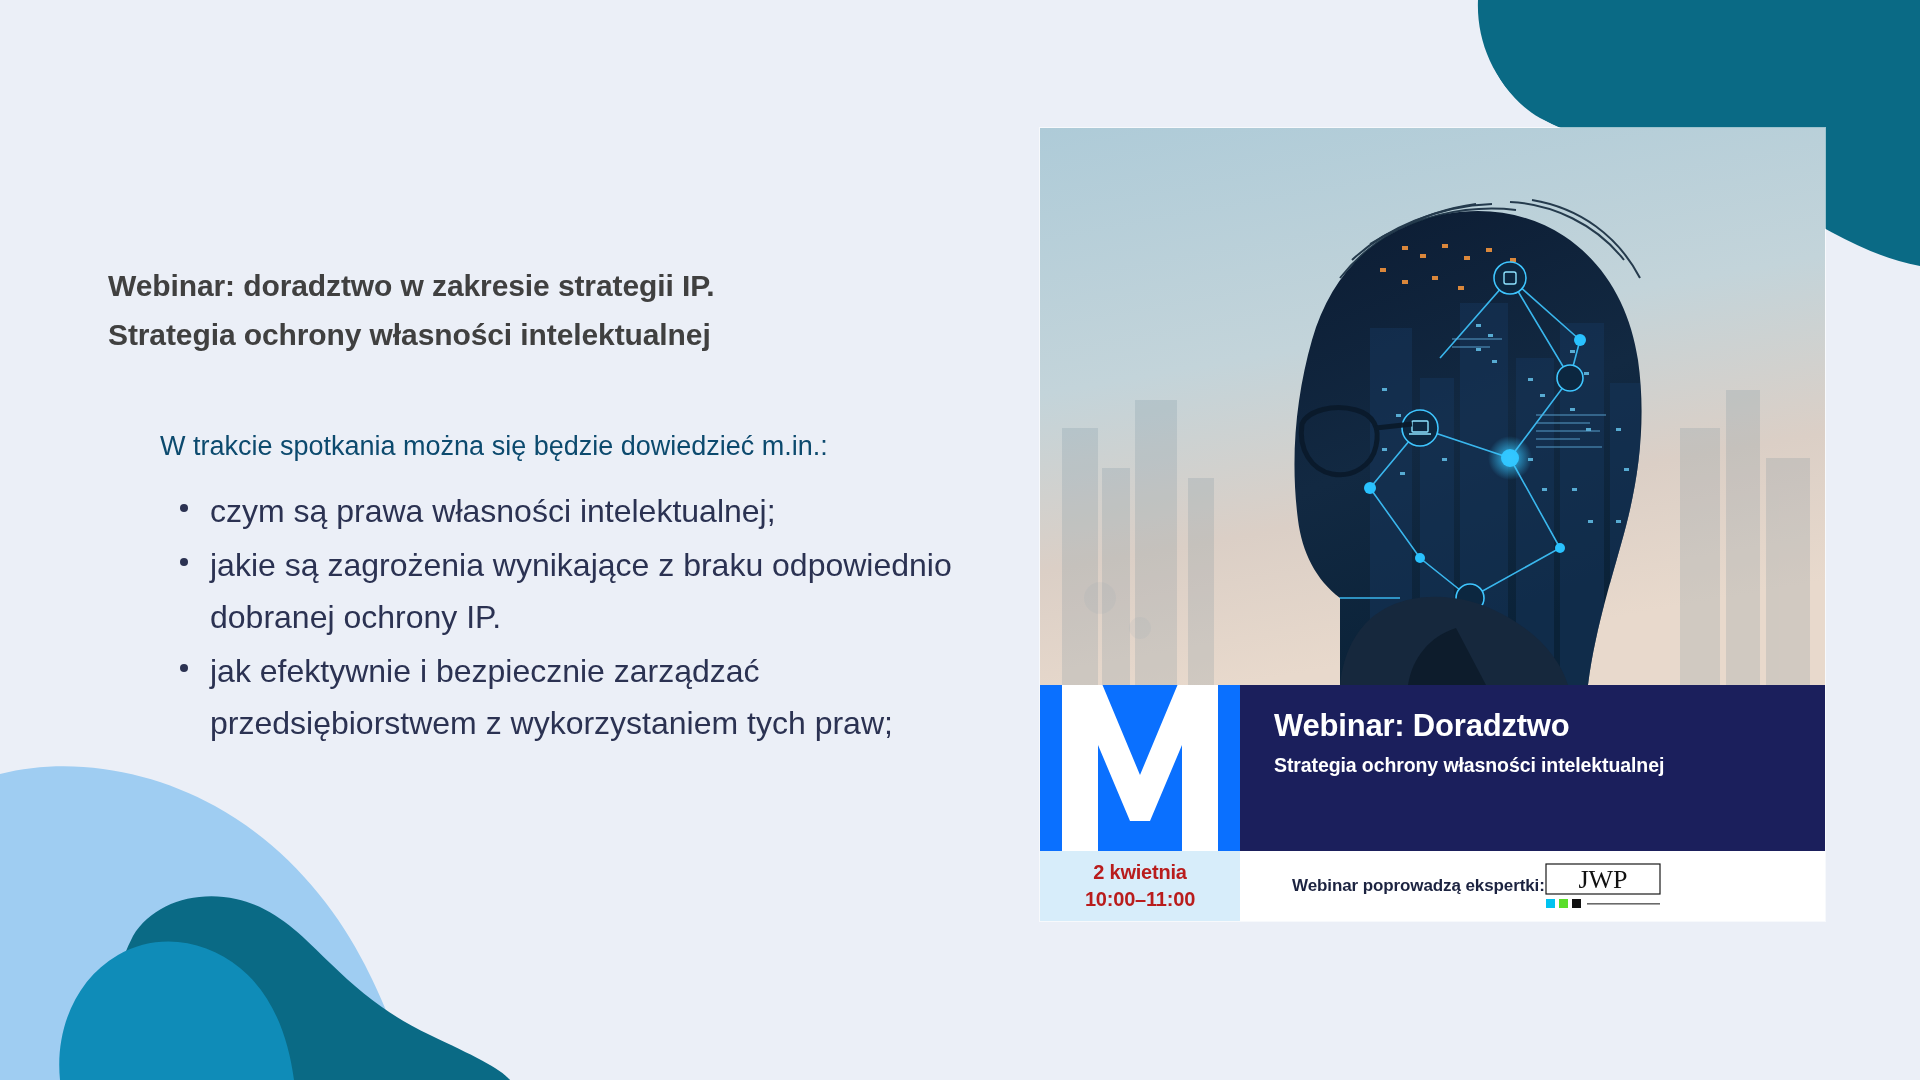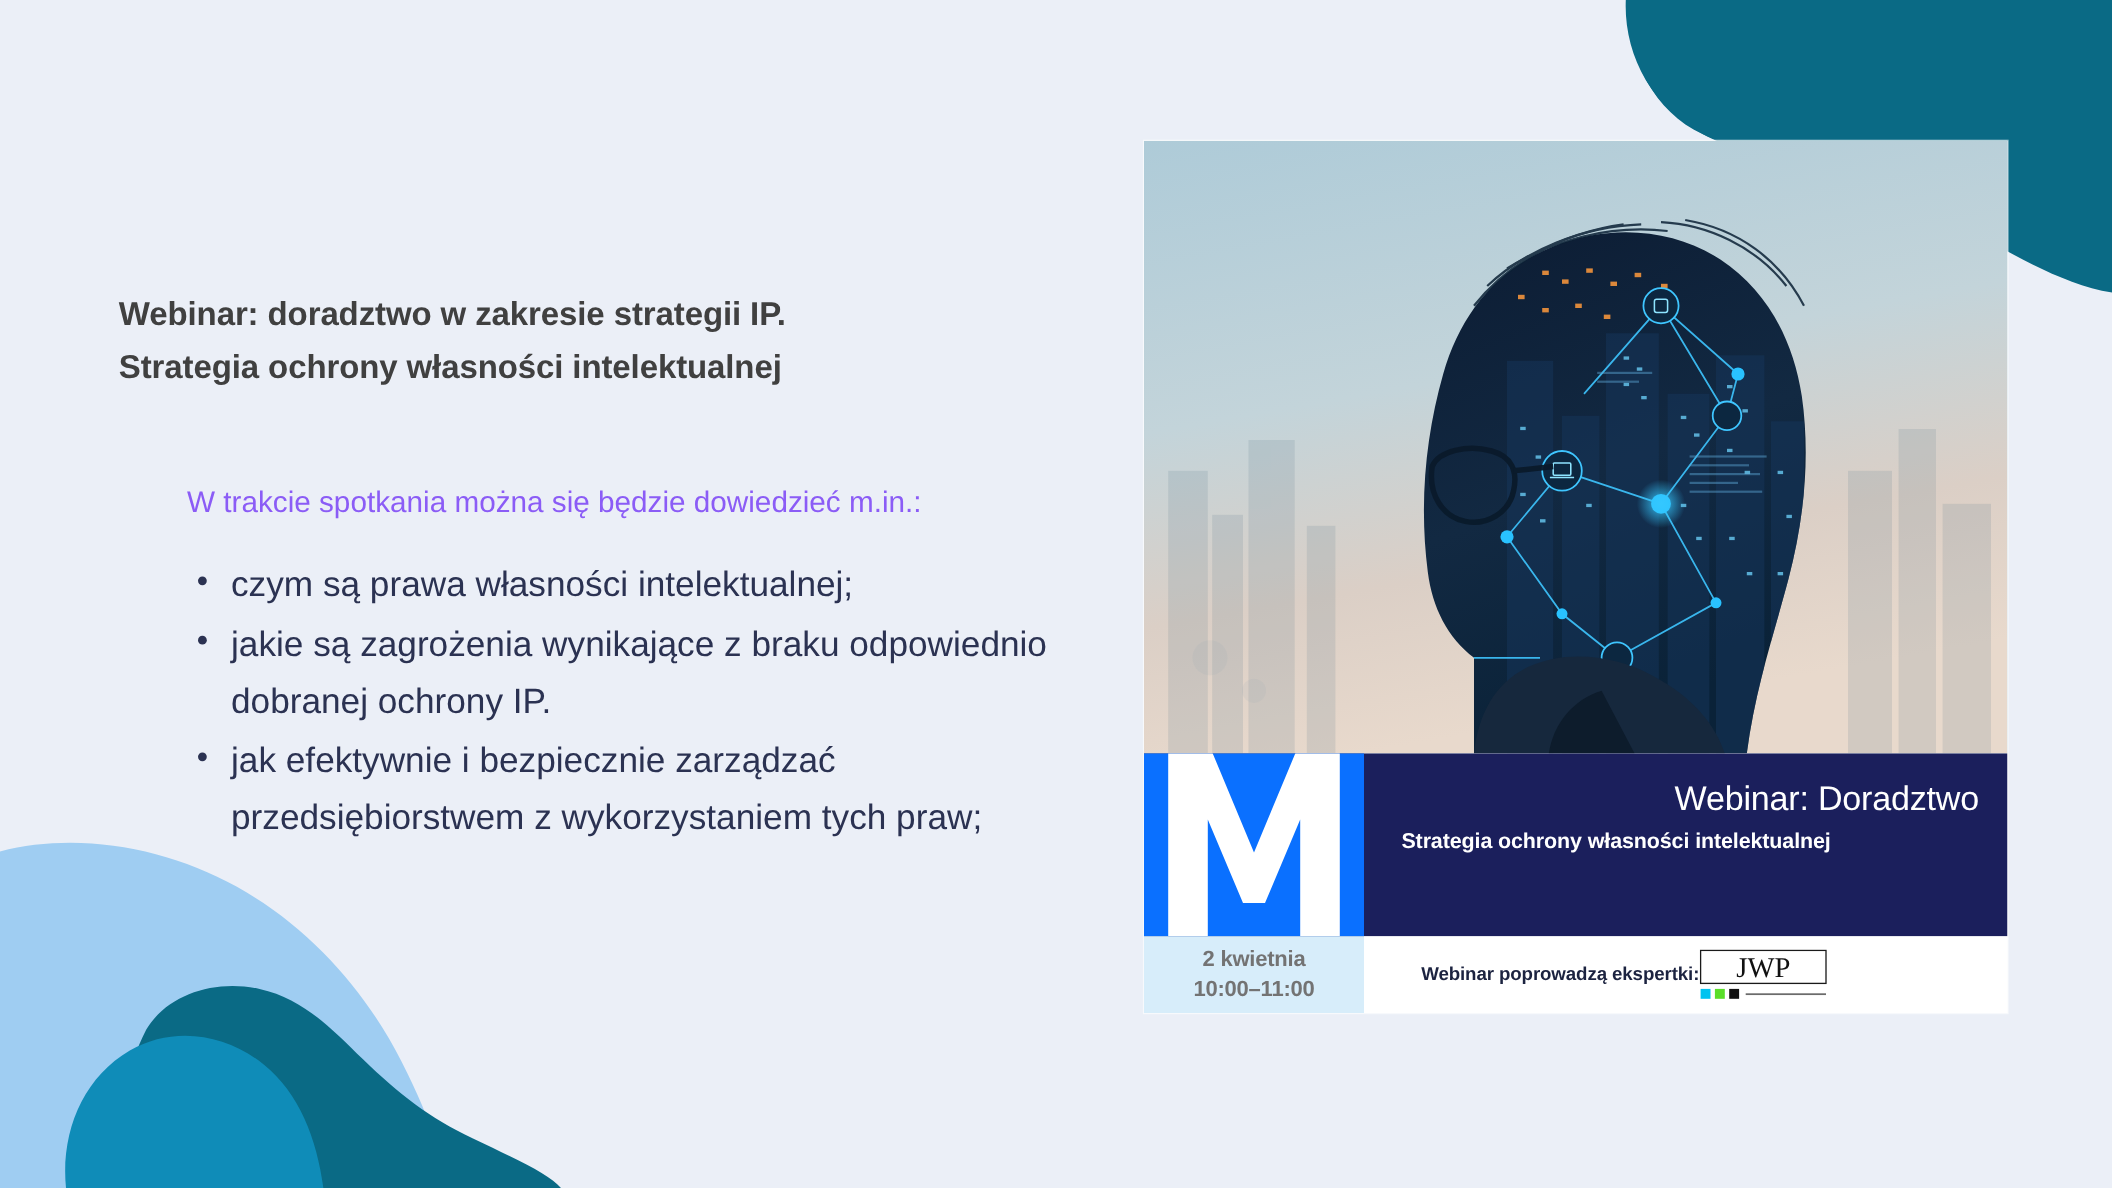--- a/index.html
+++ b/index.html
@@ -39,22 +39,22 @@
     font-weight: bold;
     color: #404040;
     line-height: 1.62;
     letter-spacing: -0.1px;
     margin: 0;
   }
   .headline-line { display: block; white-space: nowrap; }
 
   .intro {
     font-size: 27px;
-    color: #8b5cf6;
-    margin: 18px;
+    color: #0c4a6e;
+    margin: 8px;
     padding-left: 44px;
     line-height: 1.6;
     padding-top: 58px;
   }
 
   .bullets {
     margin: 0;
     padding: 0;
     list-style: none;
     padding-left: 70px;
@@ -117,46 +117,45 @@
   }
   .promo-mark svg { position: absolute; left: 0; top: -14px; }
 
   .promo-banner-text {
     flex: 1;
     padding: 22px 26px 0 34px;
     color: #ffffff;
   }
   .promo-title {
     font-size: 31px;
-    font-weight: normal;
+    font-weight: bold;
     line-height: 1.22;
     letter-spacing: -0.2px;
     margin: 0;
-    text-align: right;
   }
   .promo-title-line { display: block; white-space: nowrap; }
   .promo-subtitle {
     font-size: 19.5px;
     font-weight: bold;
     margin: 9px 0 0 0;
     letter-spacing: -0.1px;
     white-space: nowrap;
   }
 
   
   .promo-footer {
     display: flex;
     height: 70px;
     background: #ffffff;
   }
   .promo-date {
     width: 200px;
     flex: none;
     background: #d7edfa;
-    color: #737373;
+    color: #b91c1c;
     font-size: 20px;
     font-weight: bold;
     line-height: 1.33;
     display: flex;
     flex-direction: column;
     align-items: center;
     justify-content: center;
     letter-spacing: -0.2px;
   }
   .promo-speakers {

